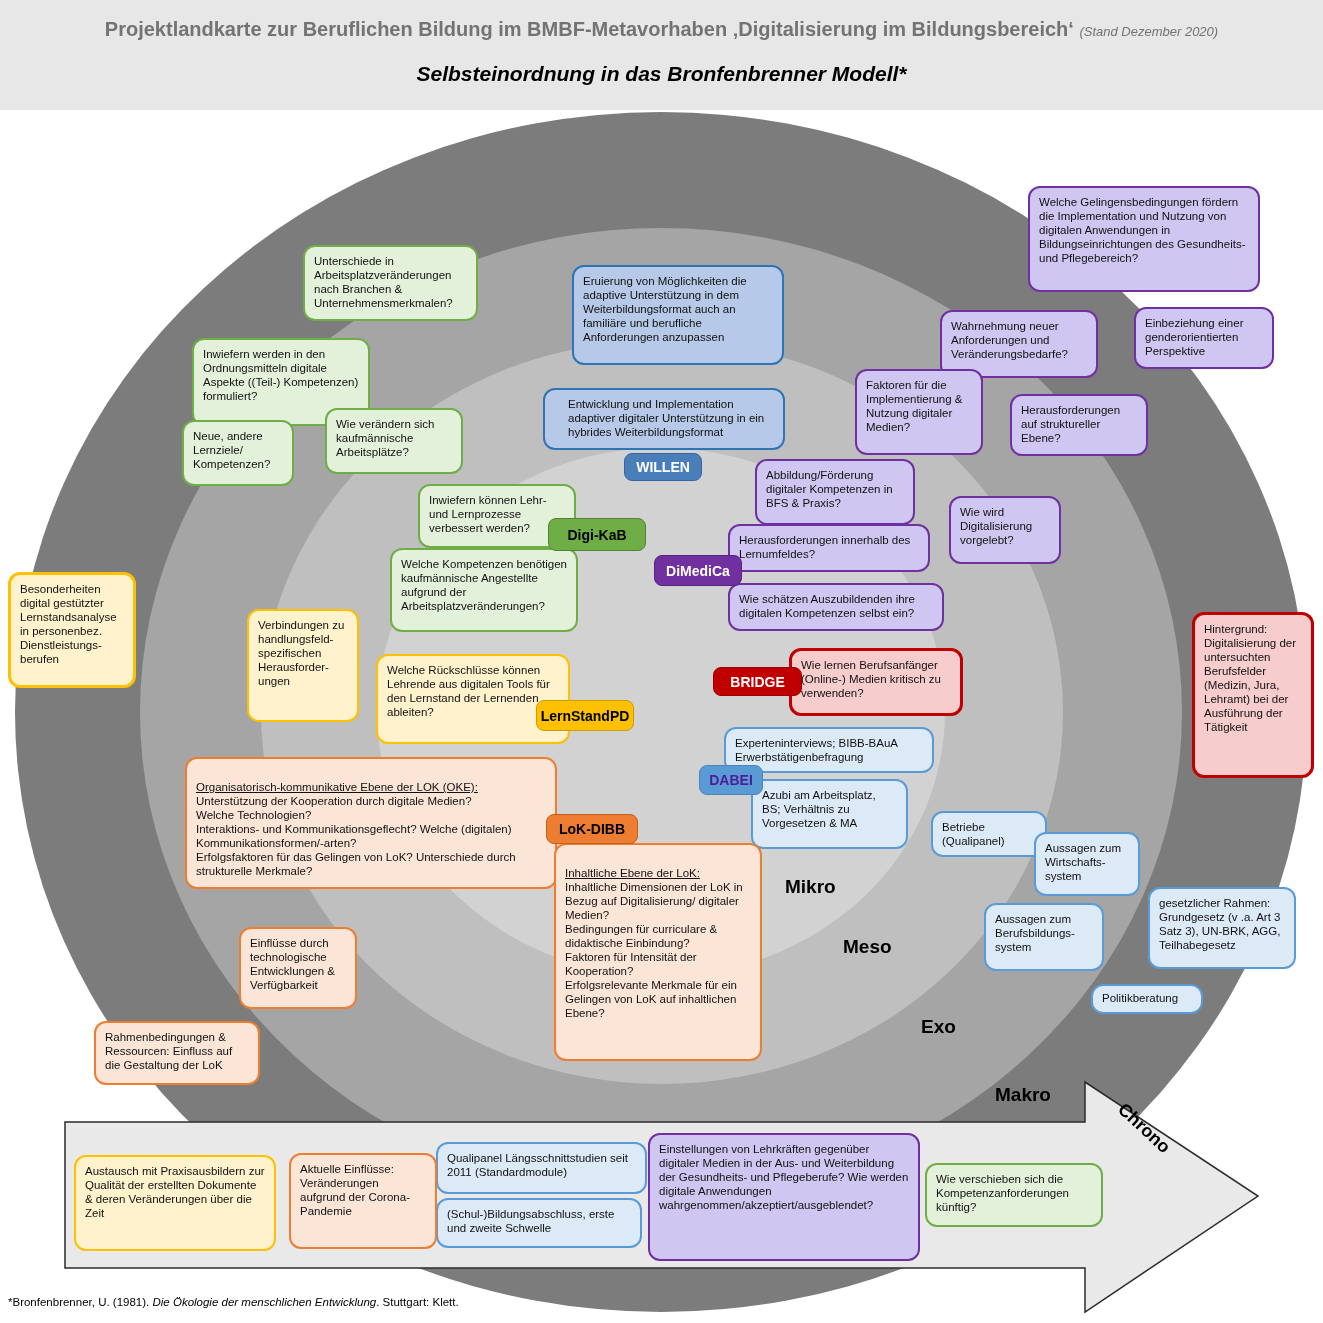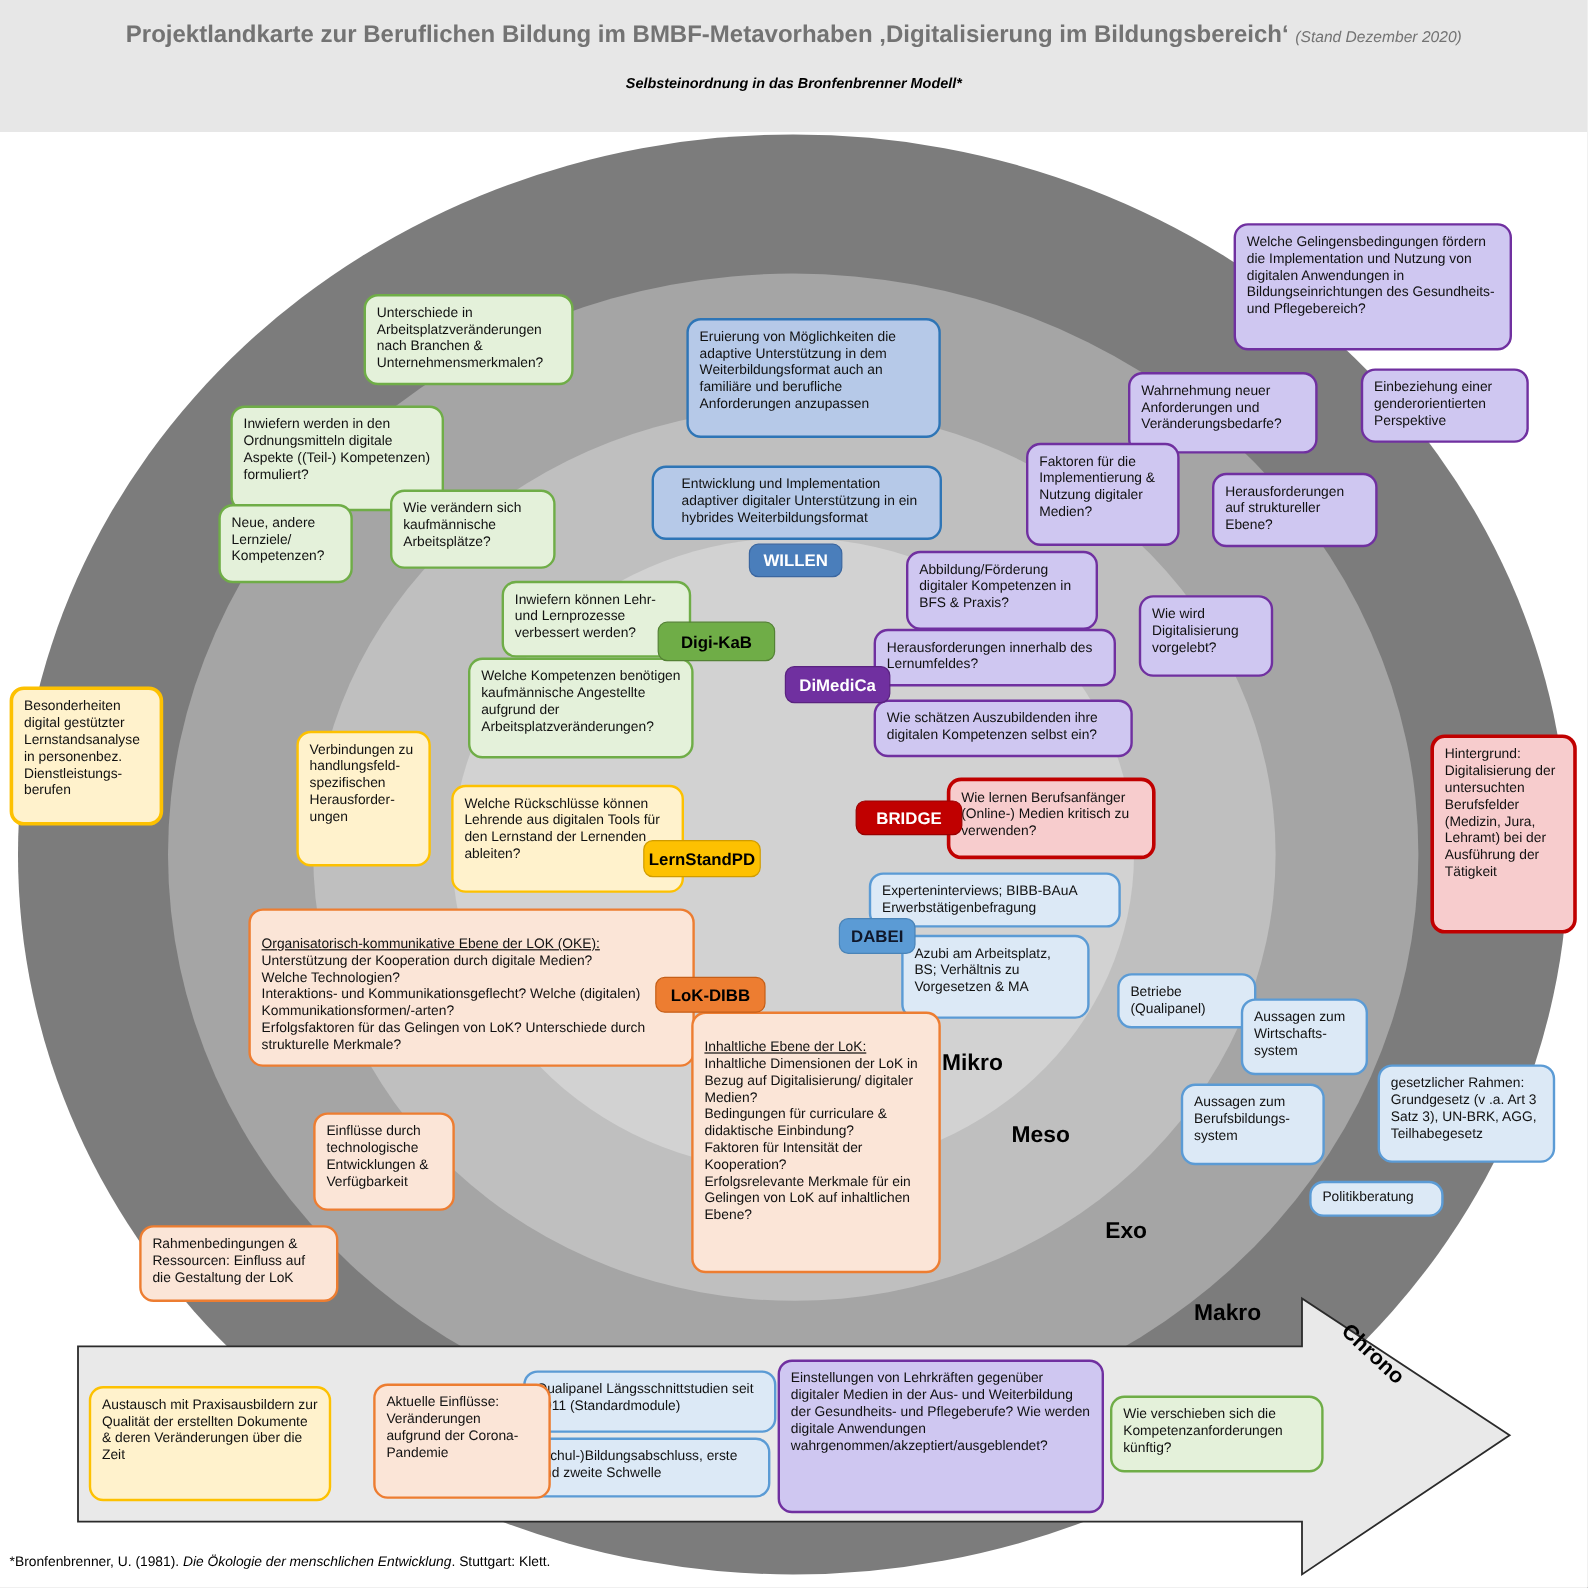--- a/index.html
+++ b/index.html
@@ -1,47 +1,47 @@
 <!DOCTYPE html>
 <html><head>
 <meta charset="utf-8">
 <style>
   html,body{margin:0;padding:0;background:#fff;}
   .canvas{position:relative;width:1323px;height:1323px;overflow:hidden;background:#fff;
           font-family:"Liberation Sans",sans-serif;color:#111;}
   .hdr{position:absolute;left:0;top:0;width:1323px;height:110px;background:#e7e7e7;}
   .title{position:absolute;left:0;top:18px;width:1323px;text-align:center;font-size:20px;font-weight:bold;color:#737373;}
   .title .datenote{font-weight:normal;font-style:italic;font-size:13px;}
-  .subtitle{position:absolute;left:0;top:62px;width:1323px;text-align:center;font-size:12px;font-weight:bold;font-style:italic;color:#000;}
+  .subtitle{position:absolute;left:0;top:62px;width:1323px;text-align:center;font-size:21px;font-weight:bold;font-style:italic;color:#000;}
   .ring{position:absolute;border-radius:50%;}
   .r-makro{left:15px;top:112px;width:1292px;height:1200px;background:#7c7c7c;}
   .r-exo{left:140px;top:228px;width:1042px;height:968px;background:#a5a5a5;}
   .r-meso{left:261px;top:340px;width:802px;height:744px;background:#bfbfbf;}
   .r-mikro{left:377px;top:448px;width:568px;height:528px;background:#d2d2d2;}
   .ringlabel{position:absolute;font-size:19px;font-weight:bold;color:#000;}
   .chrono-label{position:absolute;left:1112px;top:1118px;font-size:18px;font-weight:bold;color:#000;
                 transform:rotate(43deg);transform-origin:center;}
   .arrow-svg{position:absolute;left:0;top:0;pointer-events:none;}
   .box{position:absolute;box-sizing:border-box;border-radius:12px;border:2.5px solid #000;
        padding:7px 9px;font-size:11.5px;line-height:1.22;color:#111;white-space:pre-line;}
   .green {background:#e4f1da;border-color:#6fad47;}
   .blue  {background:#b6c9e8;border-color:#2e75b6;}
   .purple{background:#cfc7f1;border-color:#7030a0;}
   .yellow{background:#fff2cc;border-color:#fdc101;}
   .red   {background:#f7cccd;border-color:#c00000;}
   .lblue {background:#dcE9f6;border-color:#5b9bd5;}
-  .orange{background:#fbe5d7;border-color:#ed7d31;margin-left:22px;}
+  .orange{background:#fbe5d7;border-color:#ed7d31;}
   .box .u{display:block;text-decoration:underline;}
   .pill{position:absolute;box-sizing:border-box;border-radius:8px;font-weight:bold;font-size:14px;
         display:flex;align-items:center;justify-content:center;padding:3px 8px;}
   .pill-willen{background:#4a7ebb;color:#ffffff;border:1px solid #3a66a0;}
   .pill-digikab{background:#6fad47;color:#000;border:1px solid #548235;}
   .pill-dimedica{background:#7030a0;color:#fff;border:1px solid #5a2380;}
   .pill-bridge{background:#c00000;color:#fff;border:1px solid #900;}
-  .pill-dabei{background:#5b9bd5;color:#0f172a;border:1px solid #4a84b8;}
+  .pill-dabei{background:#5b9bd5;color:#4c1d95;border:1px solid #4a84b8;}
   .pill-lokdibb{background:#ed7d31;color:#000;border:1px solid #c55f18;}
   .pill-lernstandpd{background:#fdc101;color:#000;border:1px solid #d09c00;}
   .footnote{position:absolute;left:8px;top:1296px;font-size:11.5px;color:#000;}
 </style>
 </head>
 <body>
 
 <div class="canvas">
 
   <div class="hdr"></div>

